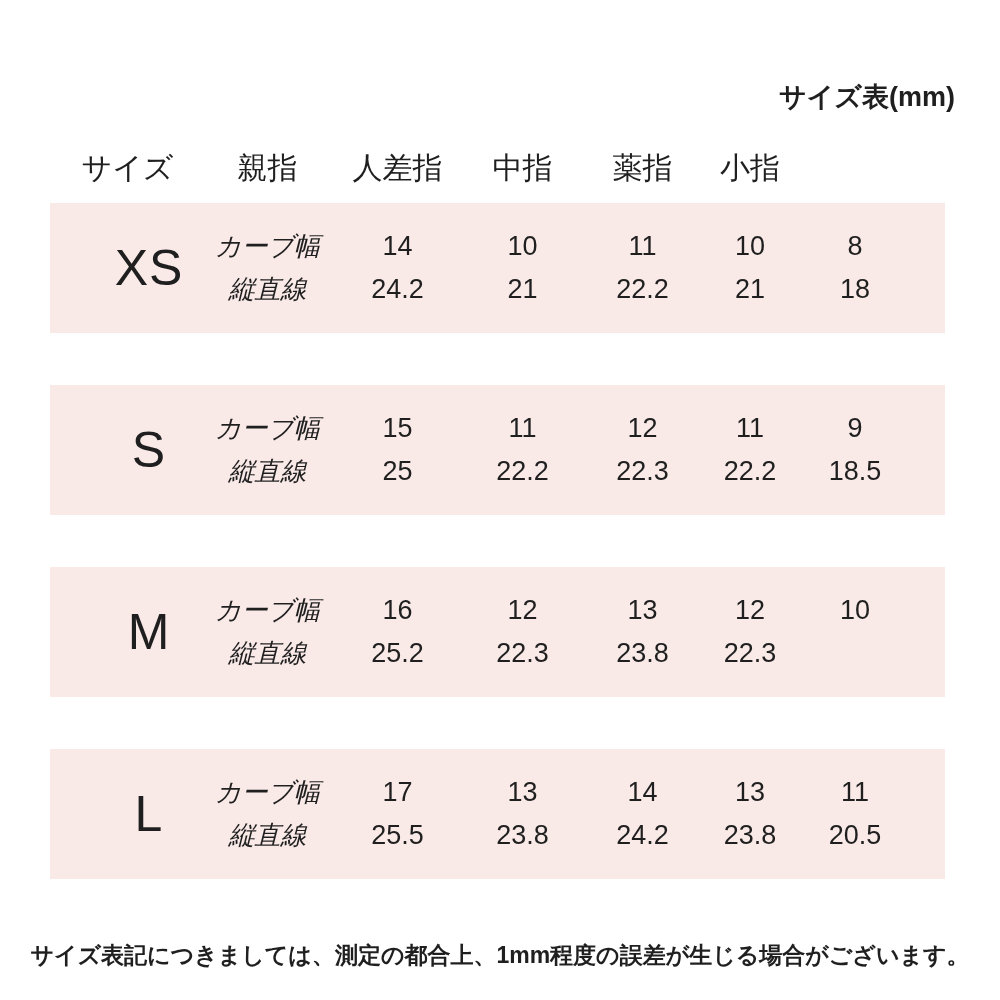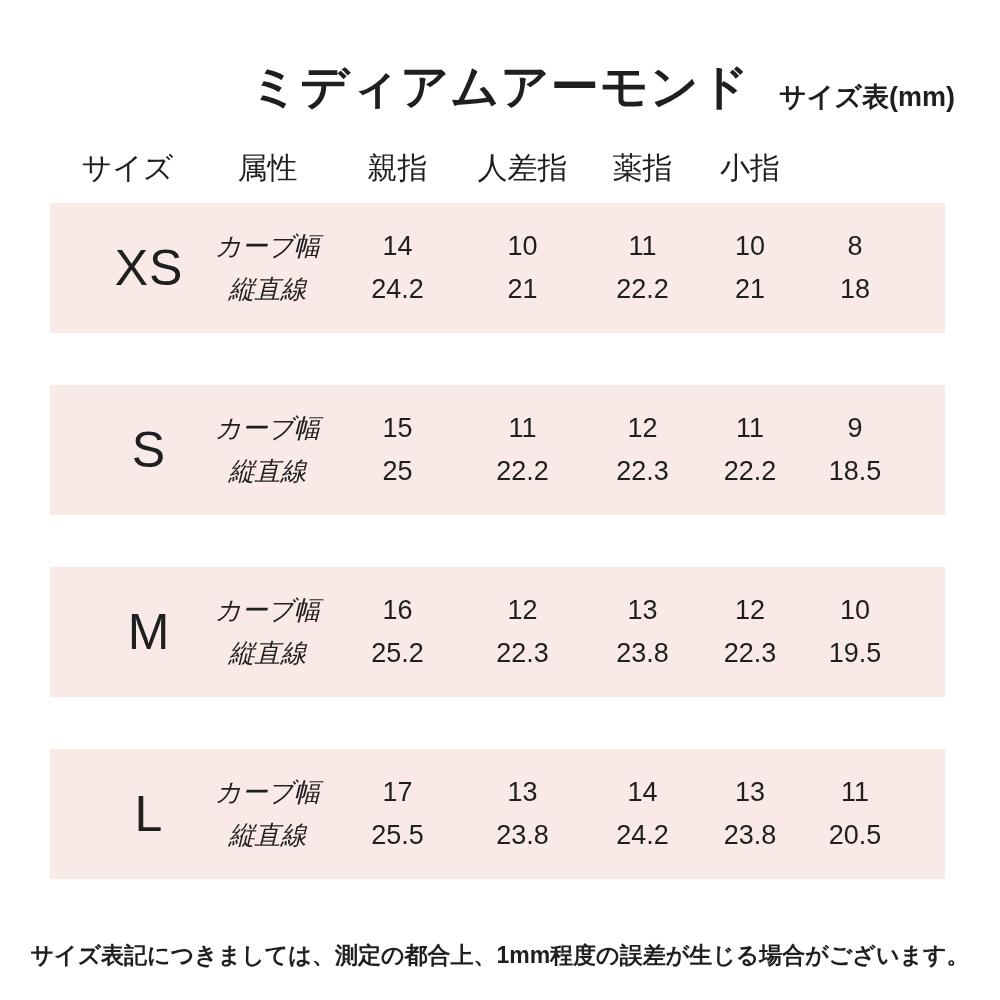--- a/index.html
+++ b/index.html
@@ -100,28 +100,27 @@
     font-size: 23px;
     font-weight: 700;
     margin-top: 37px;
   }
 </style>
 </head>
 <body>
 
 <div class="page">
 
-  <div class="title">ミディアムアーモンド</div>
   <div class="unit-note">サイズ表(mm)</div>
 
   <div class="col-header grid-cols">
     <div>サイズ</div>
-    <div>属性</div>
     <div>親指</div>
     <div>人差指</div>
+    <div>中指</div>
     <div>薬指</div>
     <div>小指</div>
   </div>
 
   <div class="band band-xs grid-cols">
     <div class="size-letter">XS</div>
     <div class="attr r1">カーブ幅</div>
     <div class="attr r2">縦直線</div>
     <div class="val r1 c3">14</div>
     <div class="val r1 c4">10</div>
@@ -157,21 +156,20 @@
     <div class="attr r2">縦直線</div>
     <div class="val r1 c3">16</div>
     <div class="val r1 c4">12</div>
     <div class="val r1 c5">13</div>
     <div class="val r1 c6">12</div>
     <div class="val r1 c7">10</div>
     <div class="val r2 c3">25.2</div>
     <div class="val r2 c4">22.3</div>
     <div class="val r2 c5">23.8</div>
     <div class="val r2 c6">22.3</div>
-    <div class="val r2 c7">19.5</div>
   </div>
 
   <div class="band band-l grid-cols">
     <div class="size-letter">L</div>
     <div class="attr r1">カーブ幅</div>
     <div class="attr r2">縦直線</div>
     <div class="val r1 c3">17</div>
     <div class="val r1 c4">13</div>
     <div class="val r1 c5">14</div>
     <div class="val r1 c6">13</div>

